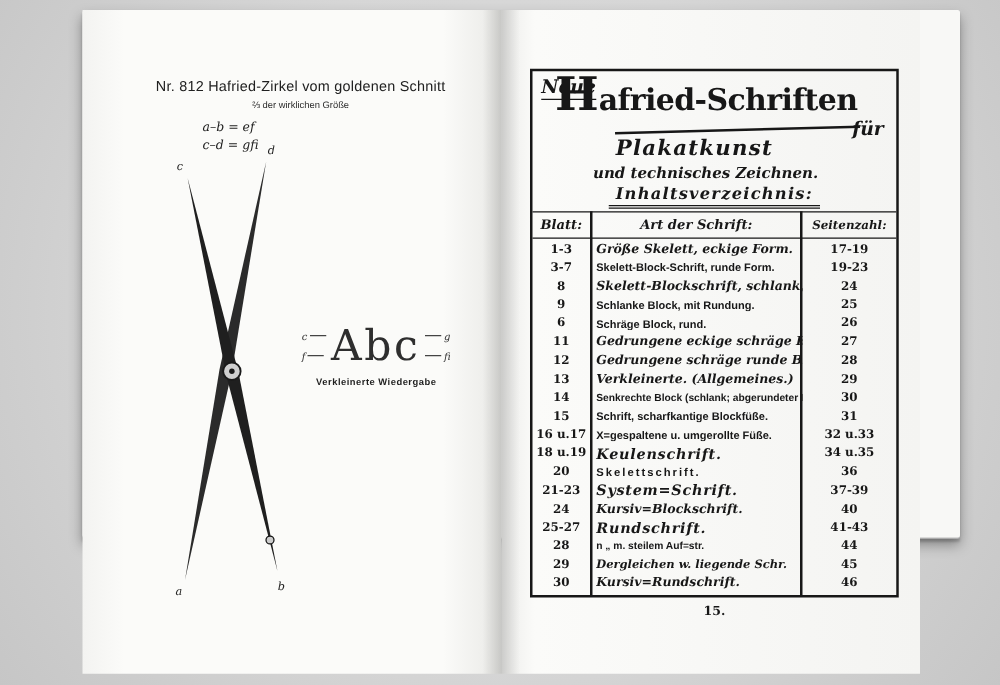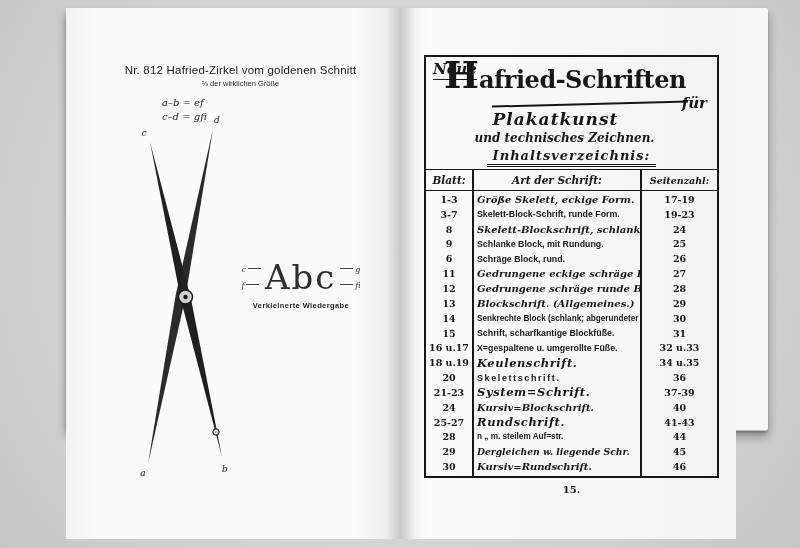--- a/index.html
+++ b/index.html
@@ -153,21 +153,21 @@
               <div class="c-art s-script">Gedrungene eckige schräge Bl.</div>
               <div class="c-seiten">27</div>
             </div>
             <div class="trow">
               <div class="c-blatt">12</div>
               <div class="c-art s-script">Gedrungene schräge runde Block.</div>
               <div class="c-seiten">28</div>
             </div>
             <div class="trow">
               <div class="c-blatt">13</div>
-              <div class="c-art s-script">Blockschrift. (Allgemeines.)</div>
+              <div class="c-art s-script">Verkleinerte. (Allgemeines.)</div>
               <div class="c-seiten">29</div>
             </div>
             <div class="trow">
               <div class="c-blatt">14</div>
               <div class="c-art s-mixed">Senkrechte Block (schlank; abgerundeter Fuß.)</div>
               <div class="c-seiten">30</div>
             </div>
             <div class="trow">
               <div class="c-blatt">15</div>
               <div class="c-art s-plain">Schrift, scharfkantige Blockfüße.</div>

